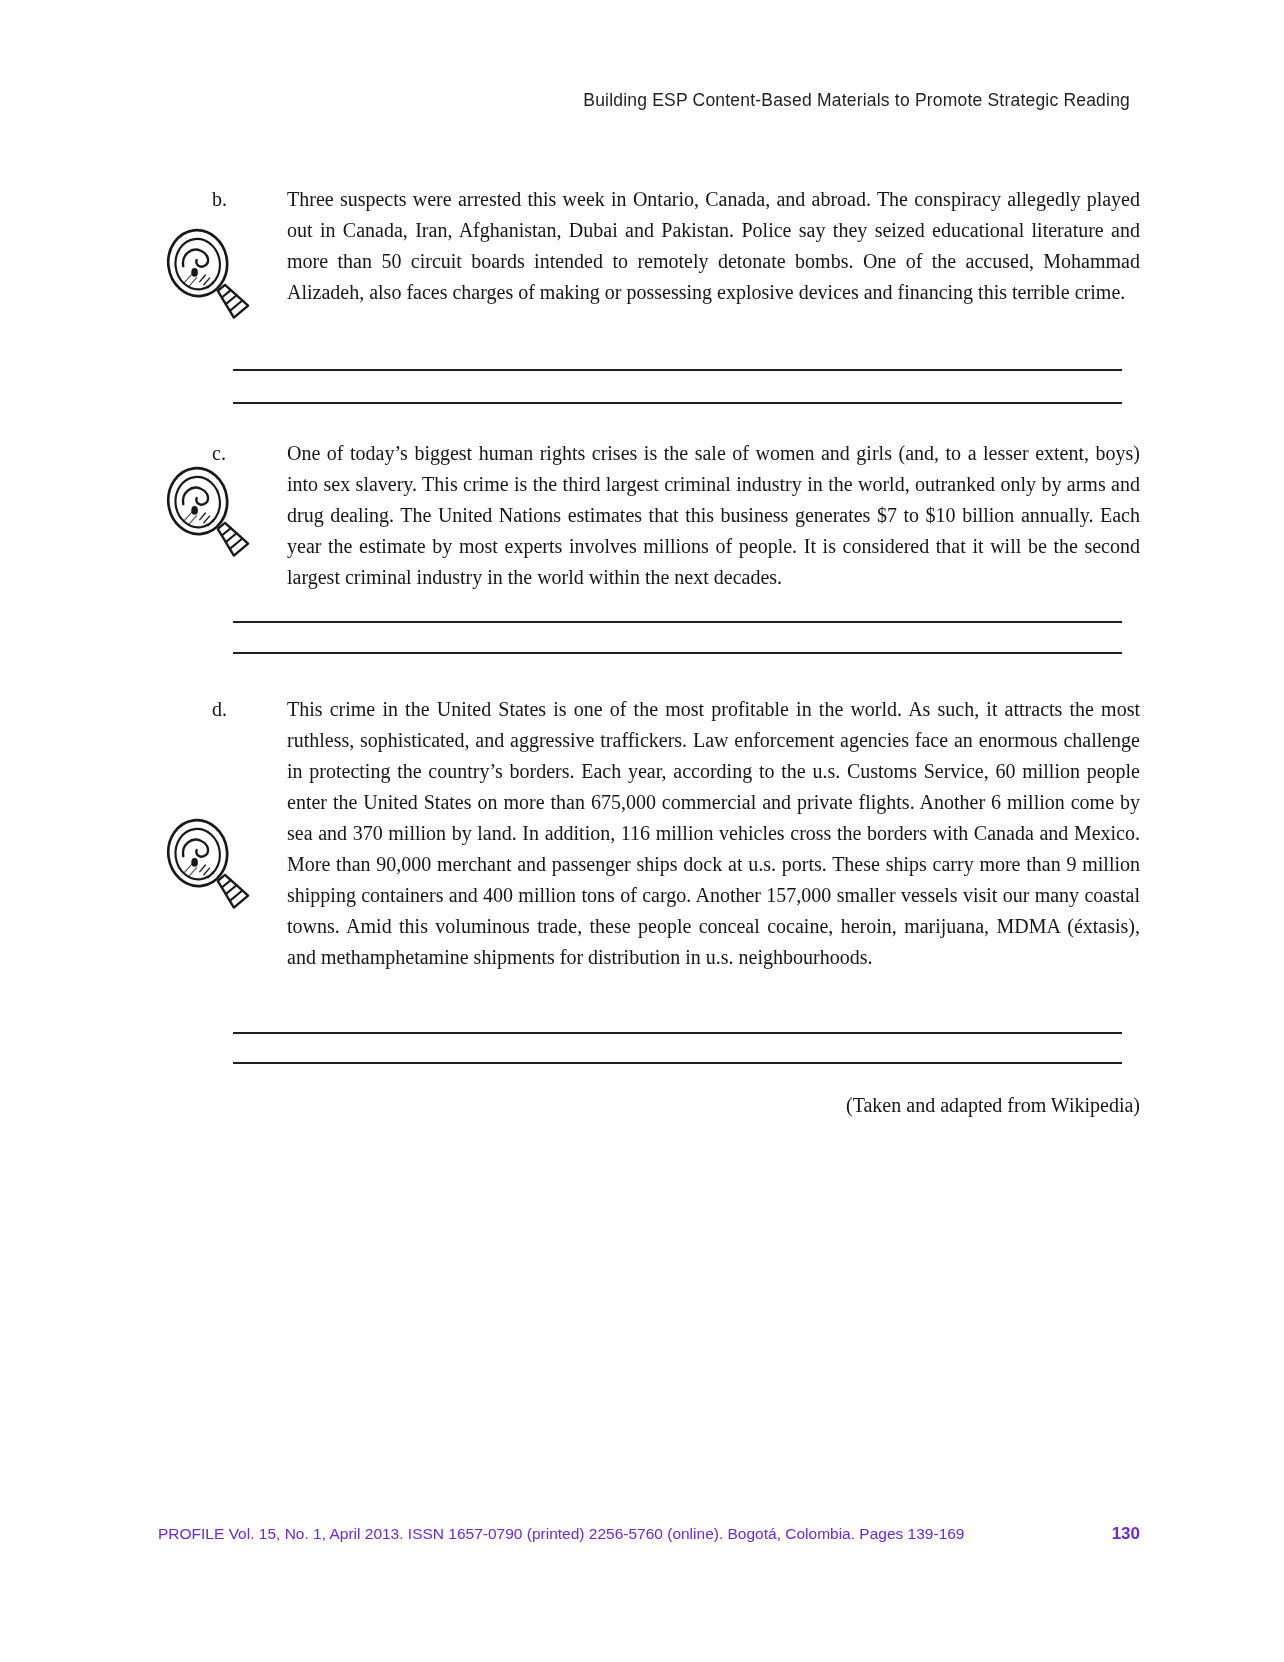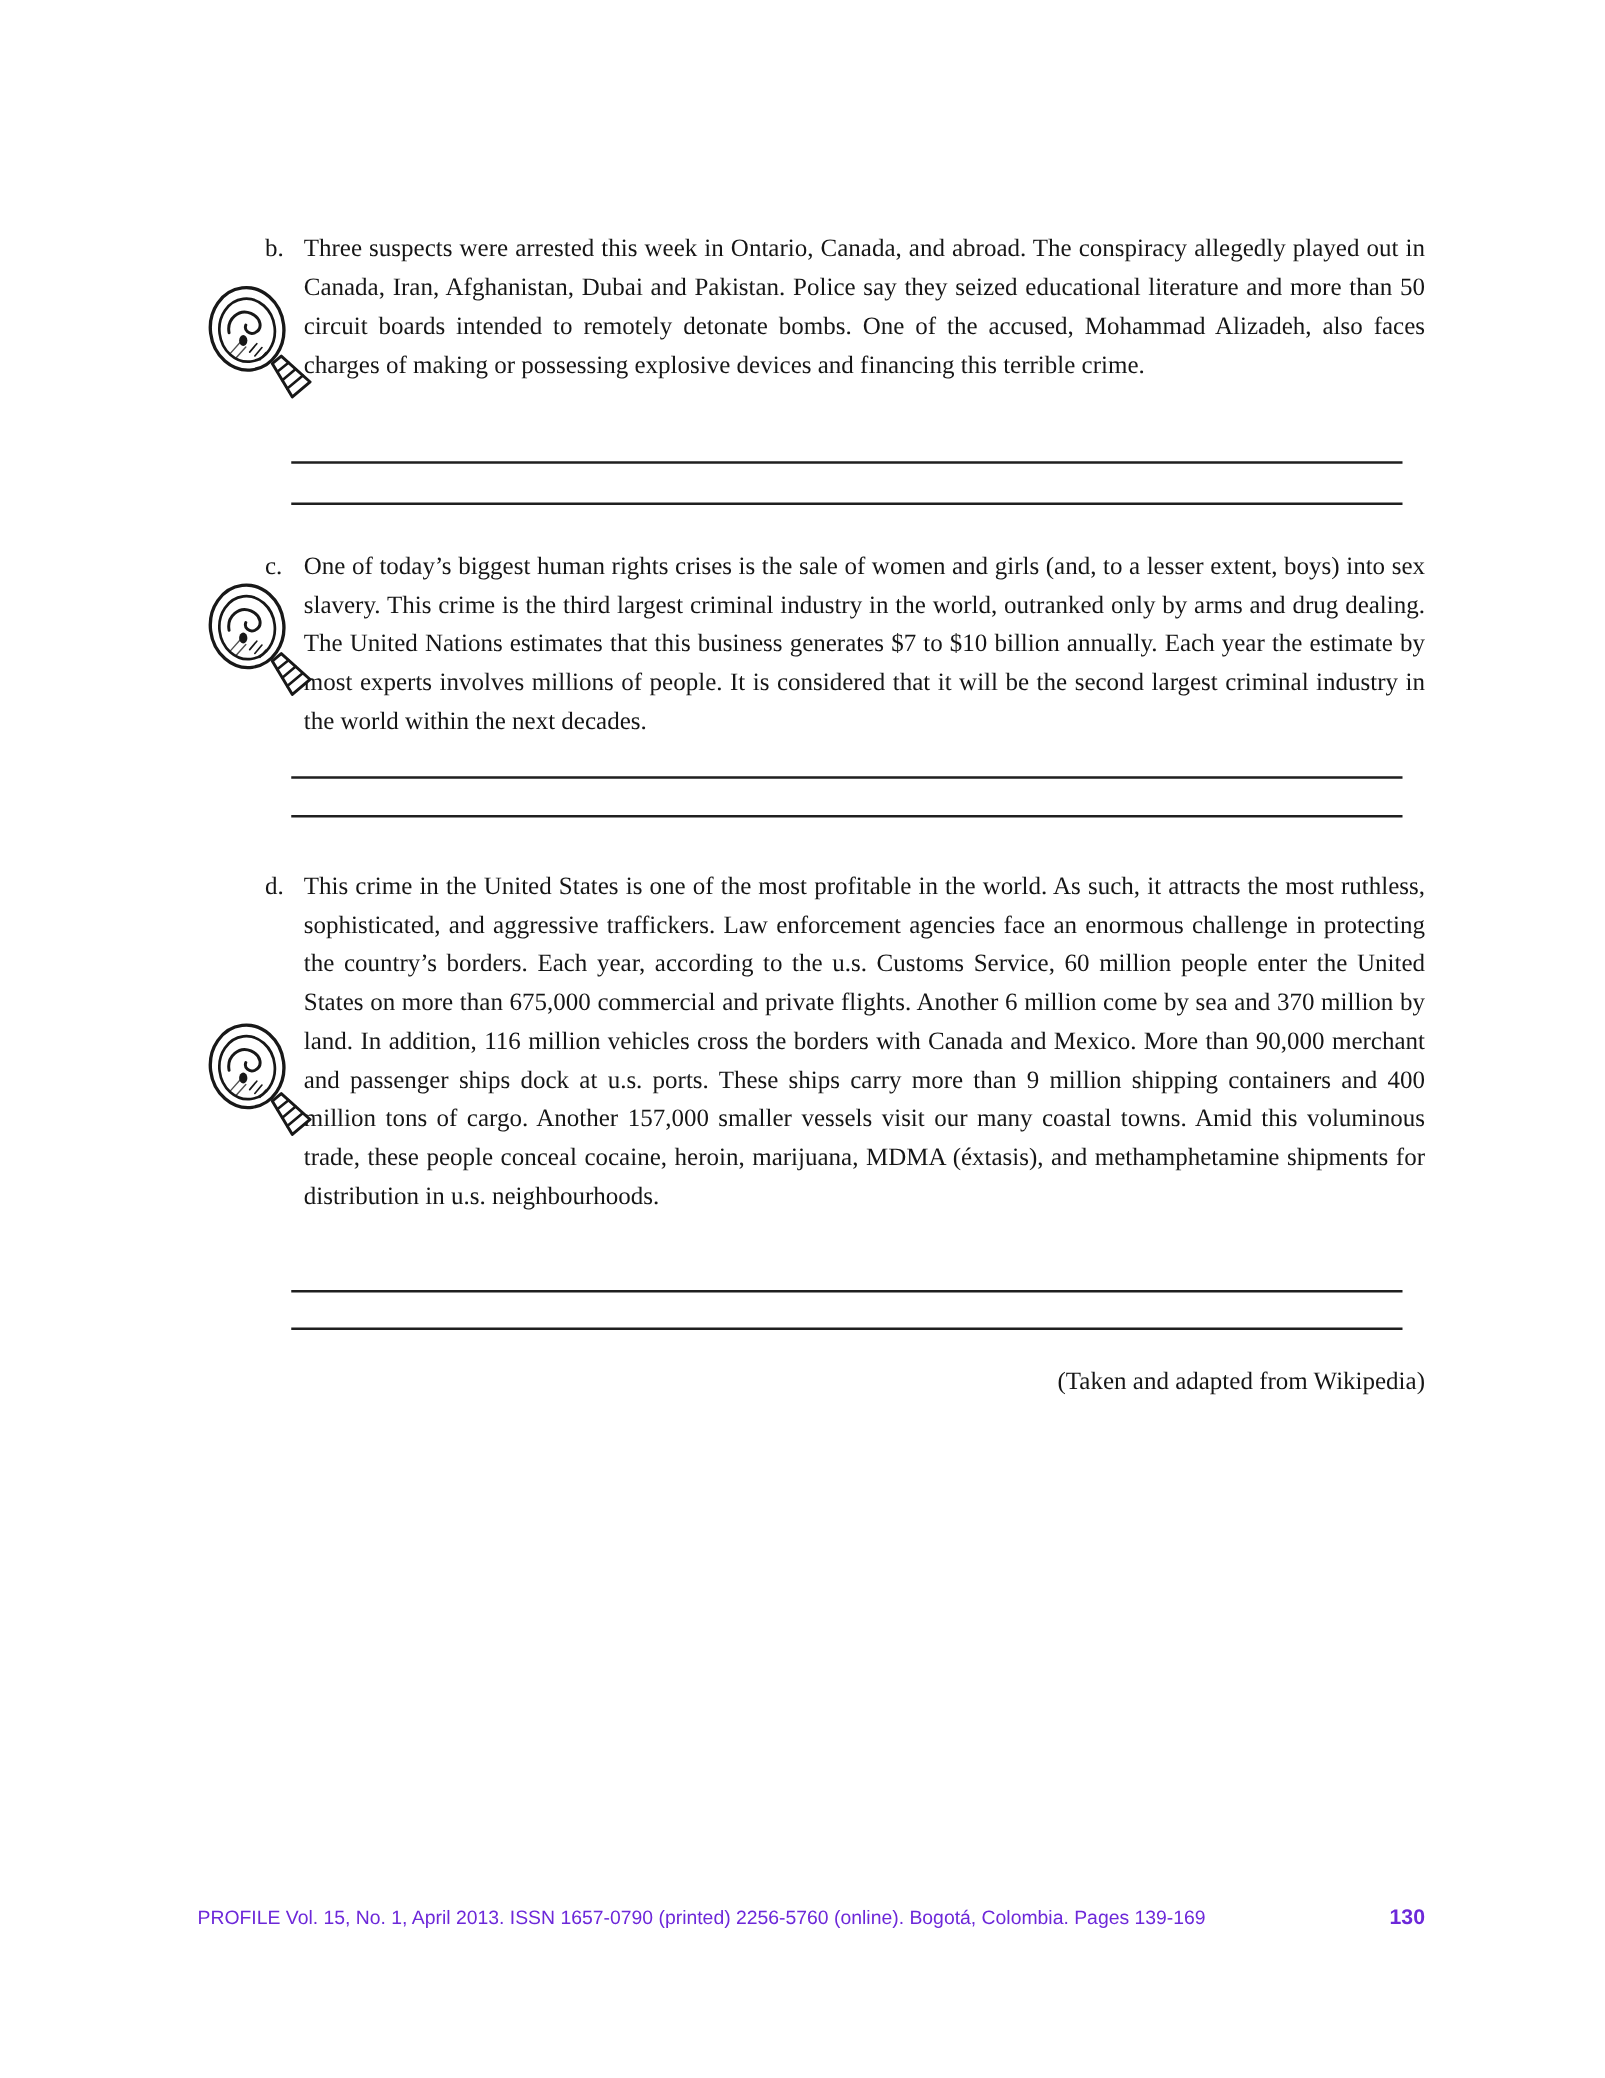--- a/index.html
+++ b/index.html
@@ -29,20 +29,21 @@
     line-height:31px;
   }
   .item-label{
     flex:none;
     width:31px;
   }
   .item-text{
     flex:1;
     text-align:justify;
     text-justify:inter-word;
+    margin-left:44px;
   }
   .item-b{top:184px;}
   .item-c{top:438px;}
   .item-d{top:694px;}
   .blank-line{
     position:absolute;
     left:233px;
     width:889px;
     height:0;
     border-top:2px solid #1f1f1f;
@@ -80,20 +81,21 @@
   .page-number{
     font-weight:bold;
     font-size:17px;
   }
 </style>
 </head>
 <body>
 
 <div class="page">
 
+  <div class="running-head">Building ESP Content-Based Materials to Promote Strategic Reading</div>
 
   <section class="item item-b">
     <div class="item-label">b.</div>
     <div class="item-text">Three suspects were arrested this week in Ontario, Canada, and abroad. The conspiracy allegedly played out in Canada, Iran, Afghanistan, Dubai and Pakistan. Police say they seized educational literature and more than 50 circuit boards intended to remotely detonate bombs. One of the accused, Mohammad Alizadeh, also faces charges of making or possessing explosive devices and financing this terrible crime.</div>
   </section>
   <div class="magnifier mag-b">
     <svg viewBox="0 0 80 97" width="84" height="100" fill="none" stroke="#181818" stroke-linecap="round">
       <ellipse cx="30" cy="36" rx="28.5" ry="32" stroke-width="2.6" transform="rotate(-7 30 36)"></ellipse>
       <ellipse cx="30" cy="37" rx="21.5" ry="24.5" stroke-width="2.1" transform="rotate(-7 30 37)"></ellipse>
       <path d="M16,39 C14,28 24,20 33,24 C41,27.5 42.5,36 36,39 C31.5,40.8 27.5,37 29,33" stroke-width="2.3"></path>

